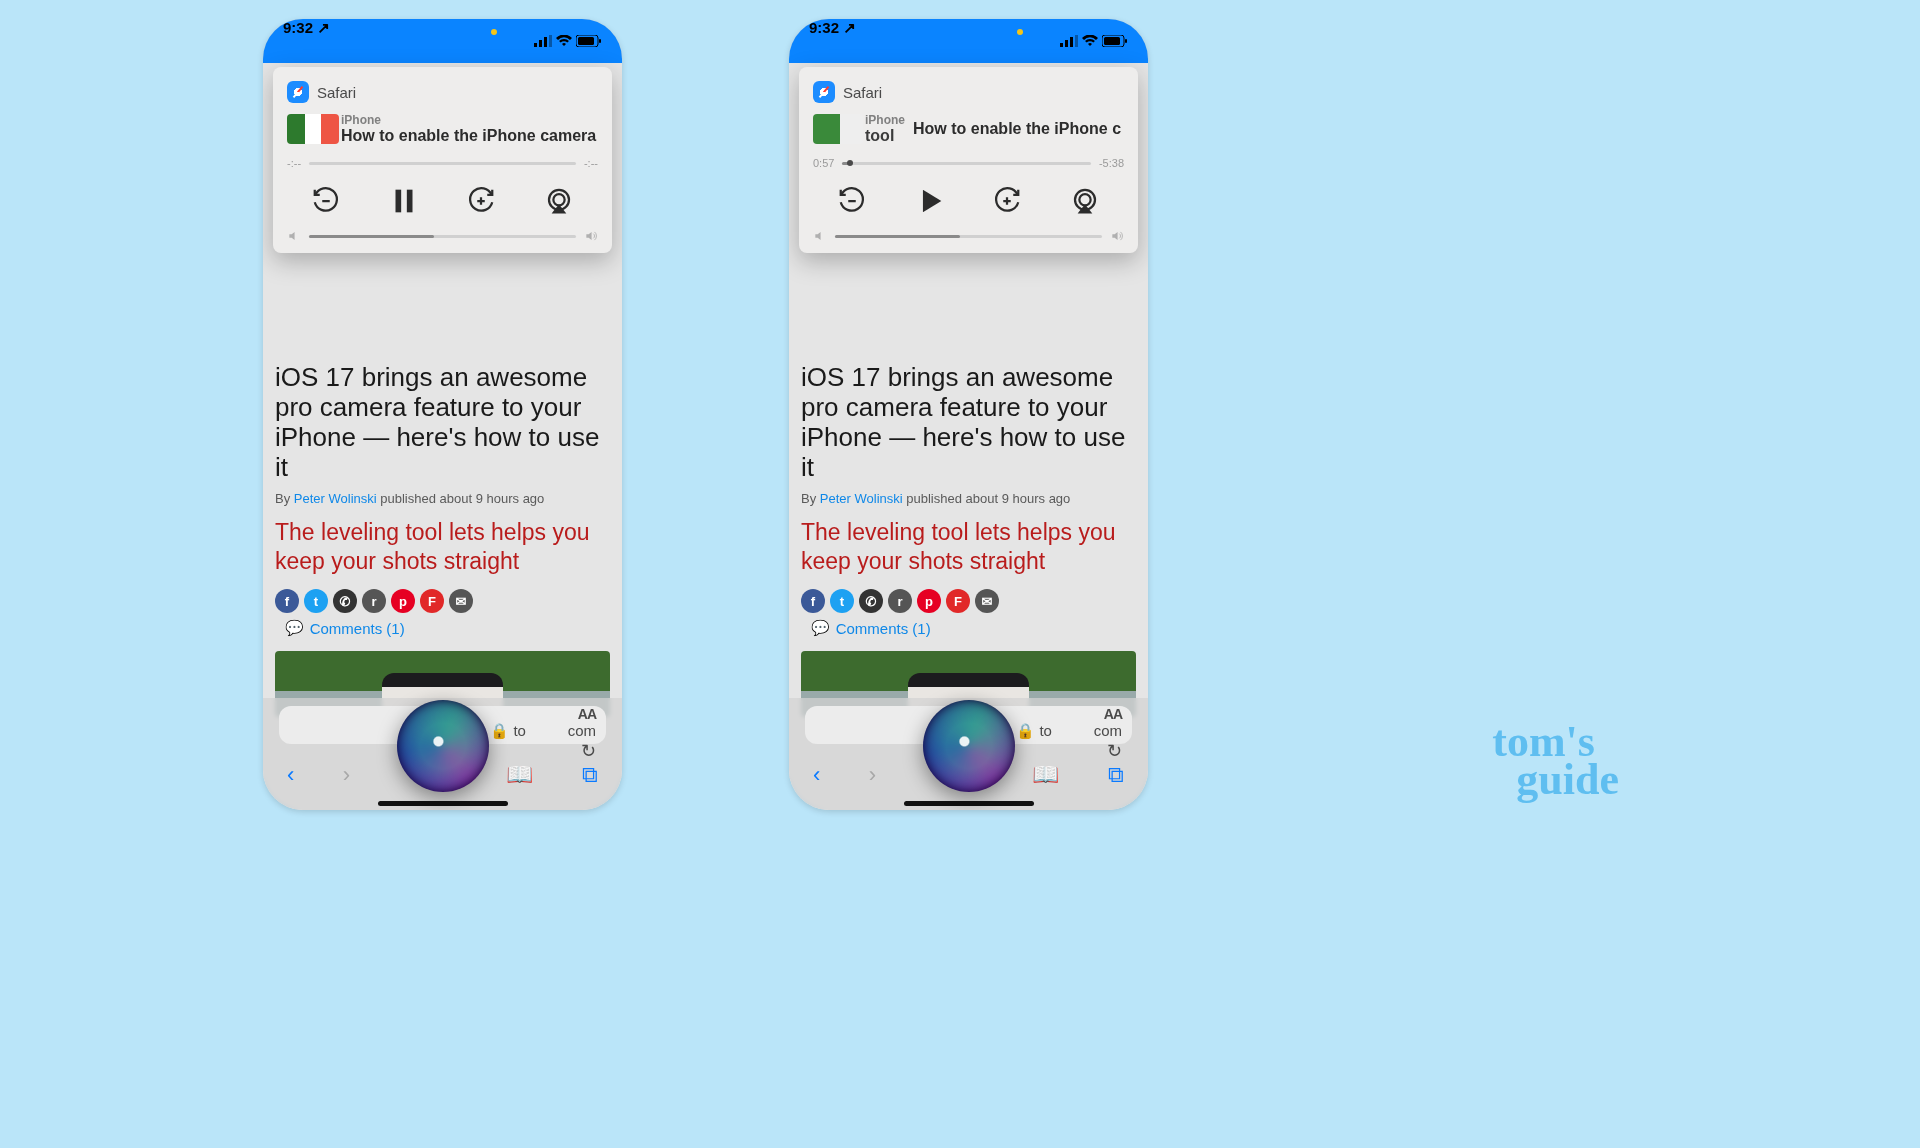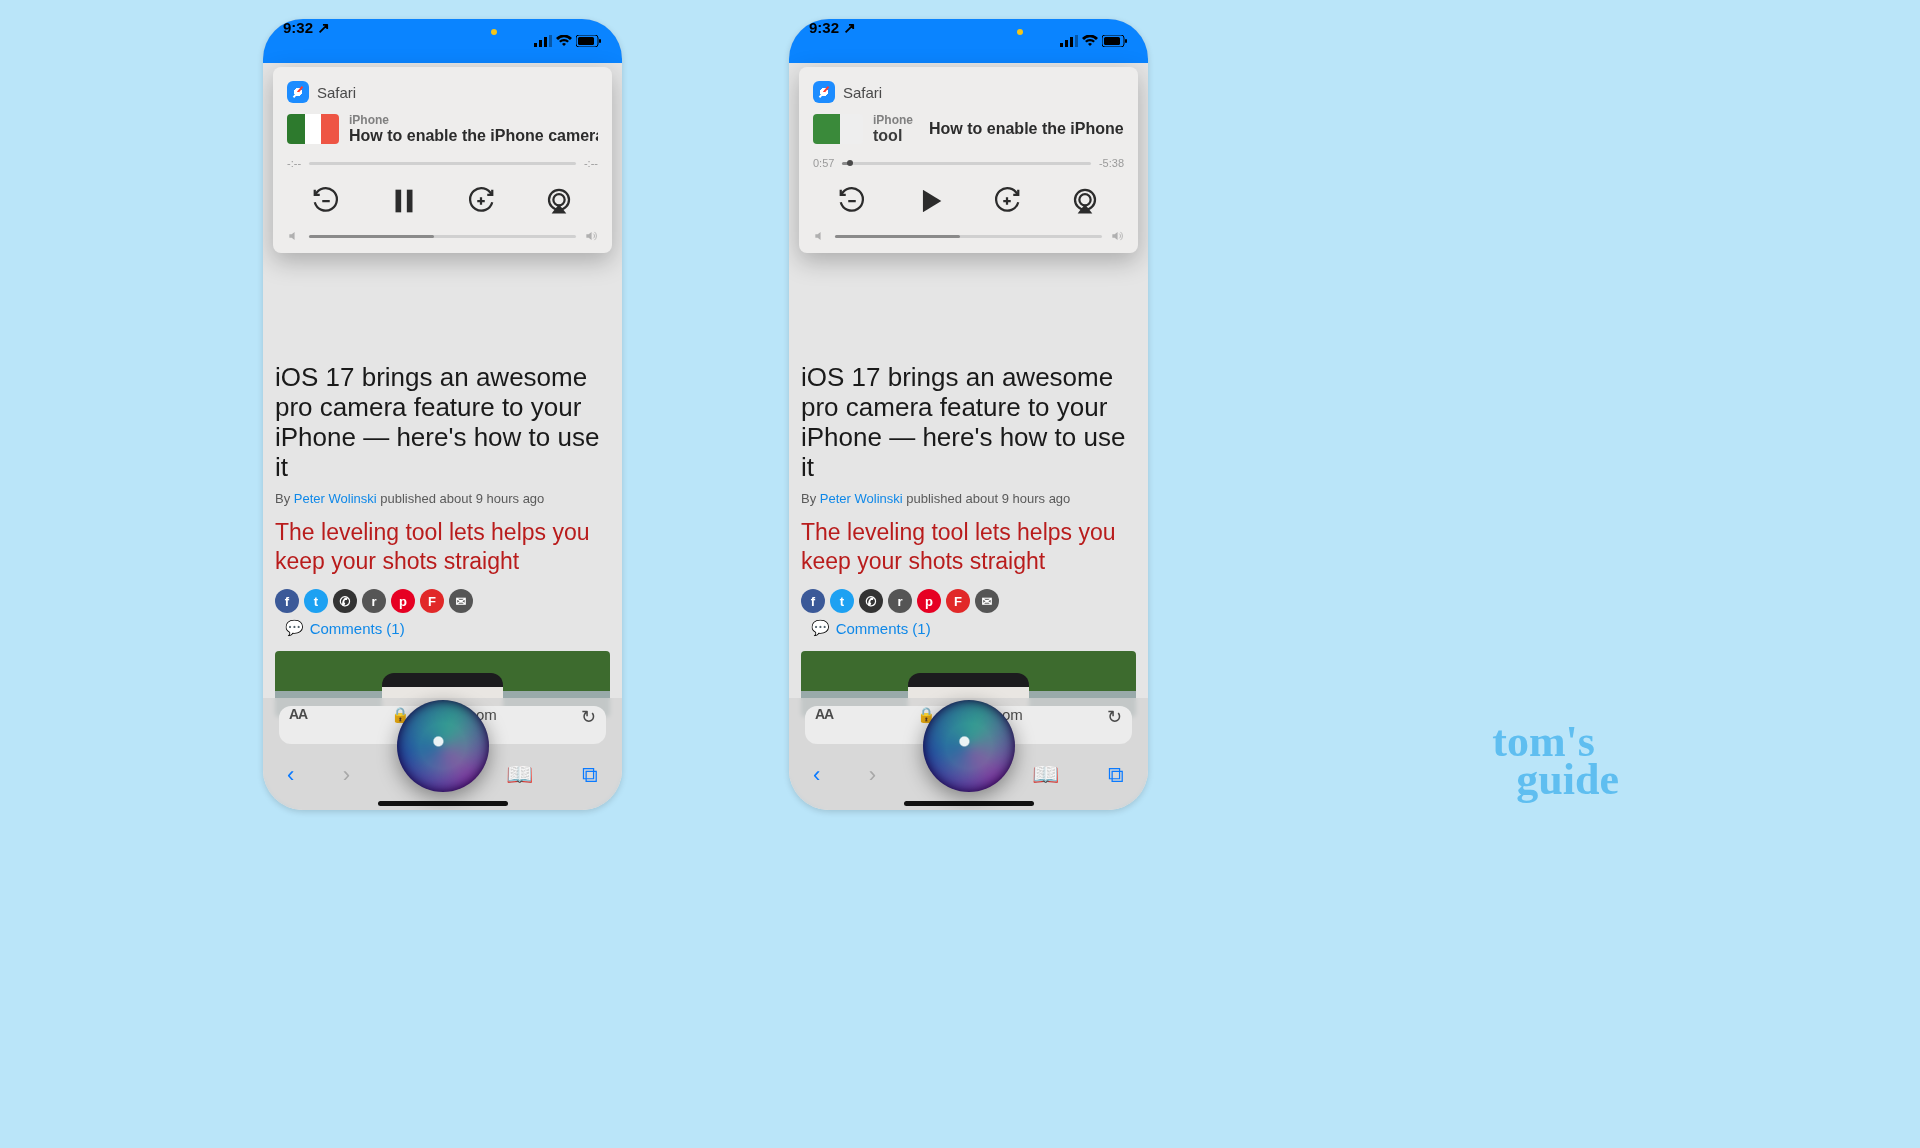--- a/index.html
+++ b/index.html
@@ -12,21 +12,21 @@
 .statusbar { height: 44px; background: #0a84ff; display: flex; justify-content: space-between; padding: 0 20px; color: #000; font-weight: 600; font-size: 15px; position: relative; }
 .statusbar .sb-right { display: flex; gap: 4px; align-items: center; }
 .sb-indicator { width: 6px; height: 6px; background: #f5c518; border-radius: 50%; position: absolute; left: 50%; top: 10px; transform: translateX(48px); }
 
 .audio-card { position: absolute; left: 10px; right: 10px; top: 48px; background: #eeedec; border-radius: 8px; padding: 14px 14px 10px 14px; box-shadow: 0 8px 24px rgba(0,0,0,0.25); z-index: 5; }
 .audio-head { display: flex; align-items: center; gap: 8px; margin-bottom: 10px; }
 .safari-icon { width: 22px; height: 22px; border-radius: 6px; background: radial-gradient(circle at 50% 50%, #fff 0 25%, #1c8cff 26% 100%); position: relative; }
 .safari-icon::after { content:""; position:absolute; left:50%; top:50%; width:2px; height:14px; background: linear-gradient(#ff3b30 0 50%, #fff 50% 100%); transform: translate(-50%,-50%) rotate(40deg); }
 .audio-app { font-size: 15px; color: #4a4a4a; }
 
-.audio-title-row { display: flex; gap: 10px; align-items: center; margin-bottom: 12px; overflow: hidden; }
+.audio-title-row { display: flex; gap: 2px; align-items: center; margin-bottom: 12px; overflow: hidden; }
 .audio-thumb { width: 52px; height: 30px; border-radius: 4px; background: linear-gradient(90deg,#2d7a2d 0 35%,#fff 35% 65%,#e54 65% 100%); flex: none; }
 .audio-thumb2 { width: 50px; height: 30px; border-radius: 4px; background: linear-gradient(90deg,#3a8a3a 0 55%,#eee 55% 100%); flex: none; }
 .audio-guide { font-size: 16px; color:#3b3b3b; font-weight:600; }
 .audio-tcol { min-width:0; }
 .audio-site { font-size: 12px; color: #808080; font-weight: 600; }
 .audio-title { font-size: 16px; font-weight: 600; color: #2c2c2c; white-space: nowrap; }
 
 .scrub { display: flex; align-items: center; gap: 8px; font-size: 11px; color: #9a9a9a; }
 .scrub-bar { flex: 1; height: 3px; background: #d0d0d0; border-radius: 2px; position: relative; }
 .scrub-fill { position: absolute; left: 0; top: 0; bottom: 0; background: #8a8a8a; border-radius: 2px; }
@@ -48,21 +48,21 @@
 .byline a { color: #0f88e8; text-decoration: none; }
 .lede { font-size: 23px; color: #b91c1c; line-height: 1.3; margin-bottom: 12px; }
 .shares { display: flex; gap: 5px; margin-bottom: 6px; }
 .sh { width: 24px; height: 24px; border-radius: 50%; display: flex; align-items: center; justify-content: center; color: #fff; font-size: 13px; font-weight: 700; }
 .sh.fb{background:#3b5998}.sh.tw{background:#1da1f2}.sh.wa{background:#333}.sh.rd{background:#555}.sh.pn{background:#e60023}.sh.fl{background:#e12828}.sh.em{background:#555}
 .comments { color: #0f88e8; font-size: 15px; display: inline-flex; align-items: center; gap: 6px; margin-left: 10px; }
 .hero { margin: 14px 12px 0 12px; height: 66px; border-radius: 4px; background: linear-gradient(180deg,#3d6b2e 0 60%, #9aa 60% 100%); position: relative; overflow: hidden; }
 .hero::after { content:""; position:absolute; left:32%; right:32%; top:22px; bottom:-20px; background:#e9e6e2; border-radius:12px; border-top:14px solid #1c1c1e; }
 
 .bottombar { position: absolute; left: 0; right: 0; bottom: 0; height: 112px; background: rgba(210,210,210,0.72); backdrop-filter: blur(2px); }
-.urlbar { position: absolute; left: 16px; right: 16px; top: 8px; height: 38px; background: #ececec; border-radius: 12px; display: flex; align-items: flex-start; padding: 0 10px; color: #4a4a4a; font-size: 15px; }
+.urlbar { position: absolute; left: 16px; right: 16px; top: 8px; height: 38px; background: #ececec; border-radius: 12px; display: flex; align-items: flex-end; padding: 0 10px; color: #4a4a4a; font-size: 15px; flex-direction: column; }
 .urlbar .aa { font-weight: 700; letter-spacing: -1px; font-size: 14px; }
 .urlbar .spacer { flex: 1; text-align: center; }
 .urlbar .reload { font-size: 18px; }
 .toolbar { position: absolute; left: 0; right: 0; top: 54px; height: 46px; display: flex; justify-content: space-around; align-items: center; color: #0a7aff; font-size: 22px; }
 .toolbar .dim { color: #a8a8a8; }
 .homebar { position: absolute; left: 50%; bottom: 4px; width: 130px; height: 5px; background: #111; border-radius: 3px; transform: translateX(-50%); }
 
 .siri { position: absolute; left: 50%; bottom: 18px; width: 92px; height: 92px; transform: translateX(-50%); border-radius: 50%; background: radial-gradient(circle at 45% 45%, rgba(255,255,255,0.9) 0 6%, transparent 8%), radial-gradient(circle at 50% 50%, #1a3d40 0 35%, #103 70%, #000 100%); box-shadow: 0 6px 20px rgba(0,0,0,0.4); z-index: 7; overflow: hidden; }
 .siri::before { content:""; position:absolute; inset:0; background: conic-gradient(from 20deg, rgba(49,215,180,0.7), rgba(190,70,220,0.7), rgba(30,120,255,0.6), rgba(49,215,180,0.7)); mix-blend-mode: screen; border-radius:50%; filter: blur(6px); opacity:0.85; }
 

